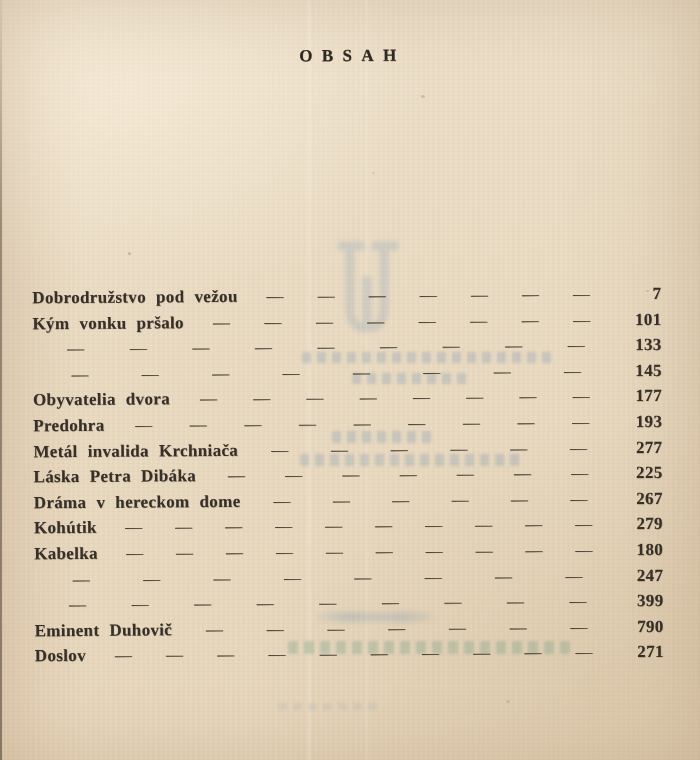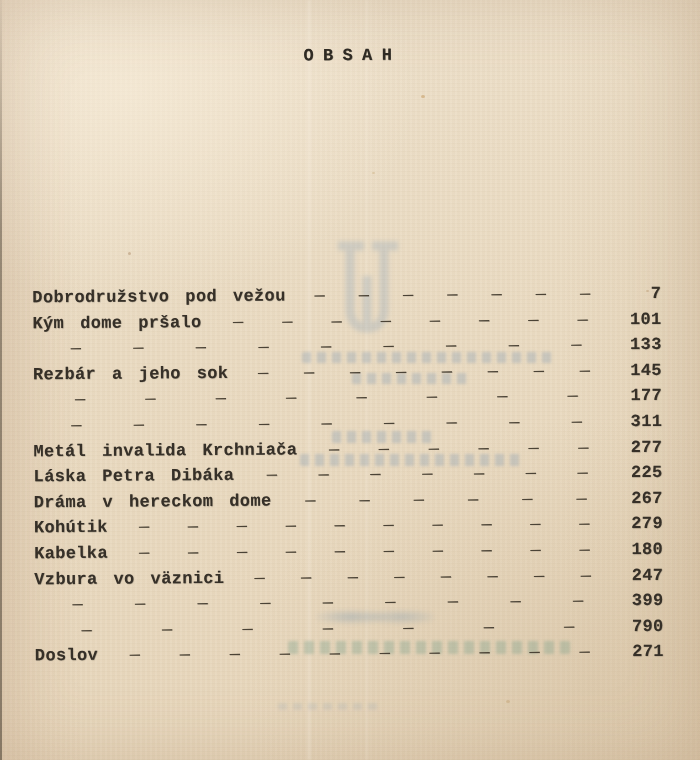--- a/index.html
+++ b/index.html
@@ -1,18 +1,18 @@
 <!DOCTYPE html>
 <html><head>
 <meta charset="utf-8">
 <style>
   html,body{margin:0;padding:0;background:#777;}
   .paper{
     position:relative;width:700px;height:760px;overflow:hidden;
-    font-family:Liberation Mono, monospace;
+    font-family:Liberation Serif, serif;
     background:
       radial-gradient(ellipse 420px 300px at 18% 12%, rgba(250,240,222,.55), rgba(250,240,222,0) 70%),
       radial-gradient(ellipse 500px 380px at 85% 90%, rgba(196,172,138,.28), rgba(196,172,138,0) 70%),
       linear-gradient(90deg, rgba(190,150,120,.10), rgba(190,150,120,0) 12%, rgba(255,255,255,0) 80%, rgba(185,160,125,.12)),
       repeating-linear-gradient(0deg, rgba(125,95,60,.028) 0 1px, rgba(255,255,255,.03) 1px 2px, rgba(125,95,60,0) 2px 4px),
       repeating-linear-gradient(90deg, rgba(255,252,245,.05) 0 2px, rgba(160,130,95,.025) 2px 5px),
       linear-gradient(176deg,#ecdfc9 0%, #e9dac1 45%, #e6d5ba 100%);
     box-shadow: inset 0 0 70px rgba(150,115,80,.22);
   }
   .edge-line{position:absolute;left:0;top:0;bottom:0;width:2px;
@@ -89,21 +89,21 @@
             <b>—</b>
             <b>—</b>
             <b>—</b>
             <b>—</b>
             <b>—</b>
           </span>
     <span class="num">7</span>
   </li>
 
   <li>
-    <span class="t">Kým dome pršalo</span>
+    <span class="t">Kým vonku pršalo</span>
     <span class="leader">
             <b>—</b>
             <b>—</b>
             <b>—</b>
             <b>—</b>
             <b>—</b>
             <b>—</b>
             <b>—</b>
             <b>—</b>
           </span>
@@ -119,61 +119,62 @@
             <b>—</b>
             <b>—</b>
             <b>—</b>
             <b>—</b>
             <b>—</b>
           </span>
     <span class="num">133</span>
   </li>
 
   <li>
-    <span class="t">Rezbár a jeho sok</span>
     <span class="leader">
             <b>—</b>
             <b>—</b>
             <b>—</b>
             <b>—</b>
             <b>—</b>
             <b>—</b>
             <b>—</b>
             <b>—</b>
           </span>
     <span class="num">145</span>
   </li>
 
   <li>
+    <span class="t">Obyvatelia dvora</span>
     <span class="leader">
             <b>—</b>
             <b>—</b>
             <b>—</b>
             <b>—</b>
             <b>—</b>
             <b>—</b>
             <b>—</b>
             <b>—</b>
           </span>
     <span class="num">177</span>
   </li>
 
   <li>
-    <span class="leader">
-            <b>—</b>
-            <b>—</b>
-            <b>—</b>
-            <b>—</b>
-            <b>—</b>
-            <b>—</b>
-            <b>—</b>
-            <b>—</b>
-            <b>—</b>
-          </span>
-    <span class="num">311</span>
+    <span class="t">Predohra</span>
+    <span class="leader">
+            <b>—</b>
+            <b>—</b>
+            <b>—</b>
+            <b>—</b>
+            <b>—</b>
+            <b>—</b>
+            <b>—</b>
+            <b>—</b>
+            <b>—</b>
+          </span>
+    <span class="num">193</span>
   </li>
 
   <li>
     <span class="t">Metál invalida Krchniača</span>
     <span class="leader">
             <b>—</b>
             <b>—</b>
             <b>—</b>
             <b>—</b>
             <b>—</b>
@@ -237,21 +238,20 @@
             <b>—</b>
             <b>—</b>
             <b>—</b>
             <b>—</b>
             <b>—</b>
           </span>
     <span class="num">180</span>
   </li>
 
   <li>
-    <span class="t">Vzbura vo väznici</span>
     <span class="leader">
             <b>—</b>
             <b>—</b>
             <b>—</b>
             <b>—</b>
             <b>—</b>
             <b>—</b>
             <b>—</b>
             <b>—</b>
           </span>
@@ -267,20 +267,21 @@
             <b>—</b>
             <b>—</b>
             <b>—</b>
             <b>—</b>
             <b>—</b>
           </span>
     <span class="num">399</span>
   </li>
 
   <li>
+    <span class="t">Eminent Duhovič</span>
     <span class="leader">
             <b>—</b>
             <b>—</b>
             <b>—</b>
             <b>—</b>
             <b>—</b>
             <b>—</b>
             <b>—</b>
           </span>
     <span class="num">790</span>

